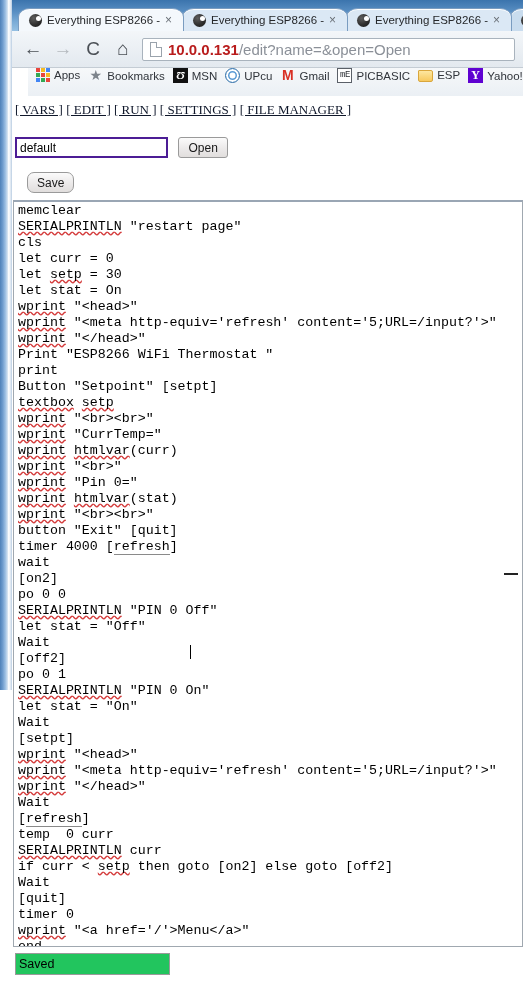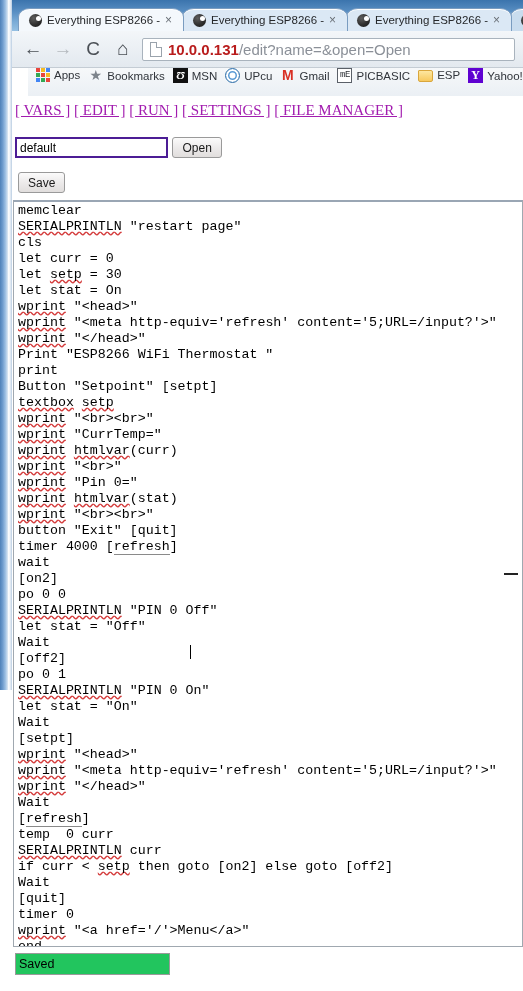--- a/index.html
+++ b/index.html
@@ -143,42 +143,42 @@
     text-align:center; line-height:15px; font-family:"Liberation Serif", serif;
   }
 
   
   #content {
     position:absolute; left:13px; top:96px; width:510px; height:895px;
     background:#ffffff; overflow:hidden;
   }
   #navlinks {
     position:absolute; left:2px; top:6px;
-    font-family:"Liberation Serif", serif; font-size:15px;
-    color:#a21caf; white-space:nowrap;
+    font-family:"Liberation Serif", serif; font-size:13px;
+    color:#0f172a; white-space:nowrap;
   }
   #navlinks span.lk { text-decoration:underline; }
   #navlinks span.sp { text-decoration:none; }
 
   #openrow { position:absolute; left:2px; top:41px; }
   #name-input {
     width:153px; height:21px; border:2px solid #4c1d95;
     font-family:"Liberation Sans", sans-serif; font-size:12px;
     padding:1px 3px; color:#000; background:#fff; vertical-align:middle;
     outline:none;
   }
   .btn {
     height:21px; min-width:40px; padding:0 9px;
     border:1px solid #9a9a9a; border-radius:3px;
     background:linear-gradient(to bottom,#fbfbfb 0%,#eceaea 52%,#e1dedd 100%);
     font-family:"Liberation Sans", sans-serif; font-size:12px; color:#1a1a1a;
-    vertical-align:middle; margin-left:0;
+    vertical-align:middle; margin-left:6px;
   }
   #saverow { position:absolute; left:2px; top:76px; }
-  #save-button { margin-left:3px; }
+  #save-button { margin-left:12px;border-radius:7px; }
 
   
   #code-area {
     position:absolute; left:0px; top:104px; width:510px; height:747px;
     border:1px solid #a0a8b0; border-top:2px solid #9aa6b4;
     background:#ffffff; overflow:hidden;
   }
   #code-text {
     position:absolute; left:4px; top:1px;
     margin:0; white-space:pre;

